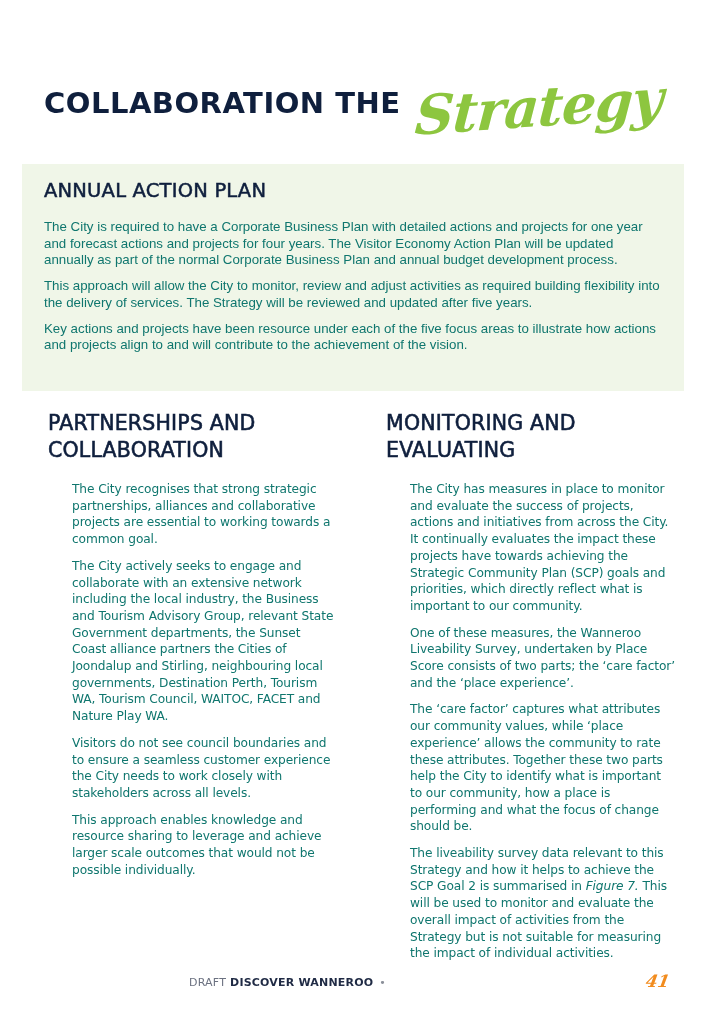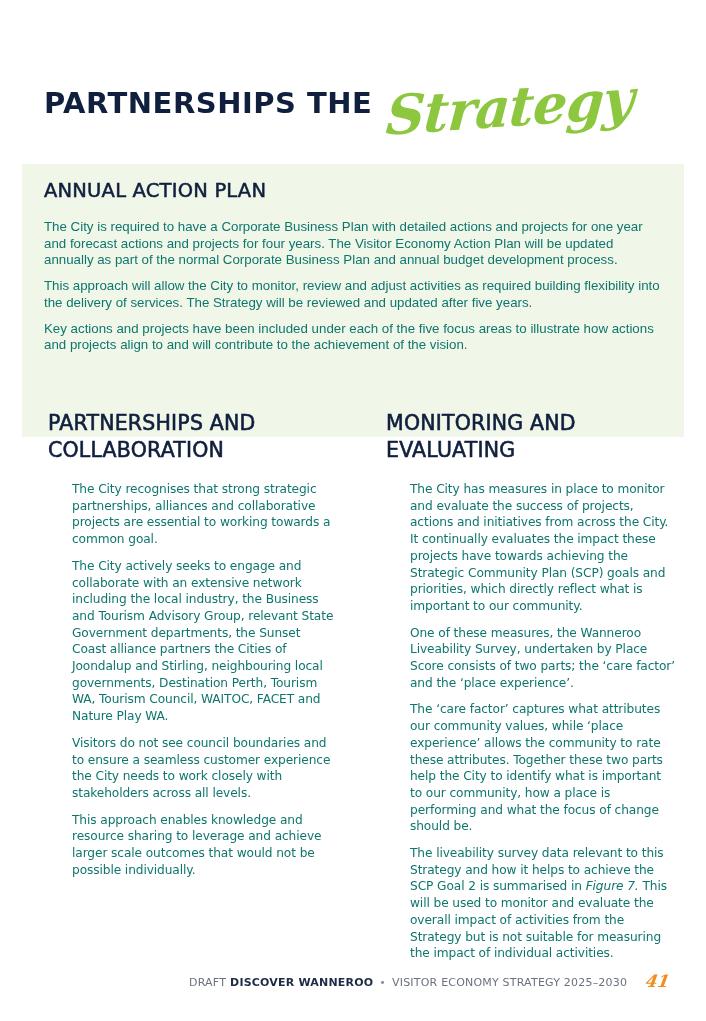--- a/index.html
+++ b/index.html
@@ -41,21 +41,21 @@
       display: inline-block;
       letter-spacing: -1px;
       position: relative;
       top: 4px;
     }
     .action-box {
       position: absolute;
       left: 22px;
       top: 164px;
       width: 662px;
-      height: 273px;
+      height: 227px;
       background: #f0f6e8;
       padding: 14px 22px 0 22px;
     }
     .section-heading {
       font-family: "DejaVu Sans", sans-serif;
       font-weight: bold;
       color: #0f1f3d;
       text-transform: uppercase;
     }
     .action-box .section-heading {
@@ -118,29 +118,29 @@
       font-weight: bold;
       font-size: 17px;
       color: #f28c1e;
       transform: skewX(-10deg);
     }
   </style>
 </head>
 <body>
 
 <div class="page-title">
-  <span class="title-main">PARTNERSHIPS THE</span>
+  <span class="title-main">COLLABORATION THE</span>
   <span class="title-script">Strategy</span>
 </div>
 
 <section class="action-box">
   <h2 class="section-heading">ANNUAL ACTION PLAN</h2>
   <p class="para">The City is required to have a Corporate Business Plan with detailed actions and projects for one year and forecast actions and projects for four years. The Visitor Economy Action Plan will be updated annually as part of the normal Corporate Business Plan and annual budget development process.</p>
   <p class="para">This approach will allow the City to monitor, review and adjust activities as required building flexibility into the delivery of services. The Strategy will be reviewed and updated after five years.</p>
-  <p class="para">Key actions and projects have been included under each of the five focus areas to illustrate how actions and projects align to and will contribute to the achievement of the vision.</p>
+  <p class="para">Key actions and projects have been resource under each of the five focus areas to illustrate how actions and projects align to and will contribute to the achievement of the vision.</p>
 </section>
 
 <section class="col col-left">
   <h2 class="section-heading">PARTNERSHIPS AND COLLABORATION</h2>
   <p class="para">The City recognises that strong strategic partnerships, alliances and collaborative projects are essential to working towards a common goal.</p>
   <p class="para">The City actively seeks to engage and collaborate with an extensive network including the local industry, the Business and Tourism Advisory Group, relevant State Government departments, the Sunset Coast alliance partners the Cities of Joondalup and Stirling, neighbouring local governments, Destination Perth, Tourism WA, Tourism Council, WAITOC, FACET and Nature Play WA.</p>
   <p class="para">Visitors do not see council boundaries and to ensure a seamless customer experience the City needs to work closely with stakeholders across all levels.</p>
   <p class="para">This approach enables knowledge and resource sharing to leverage and achieve larger scale outcomes that would not be possible individually.</p>
 </section>
 
@@ -149,15 +149,14 @@
   <p class="para">The City has measures in place to monitor and evaluate the success of projects, actions and initiatives from across the City. It continually evaluates the impact these projects have towards achieving the Strategic Community Plan (SCP) goals and priorities, which directly reflect what is important to our community.</p>
   <p class="para">One of these measures, the Wanneroo Liveability Survey, undertaken by Place Score consists of two parts; the ‘care factor’ and the ‘place experience’.</p>
   <p class="para">The ‘care factor’ captures what attributes our community values, while ‘place experience’ allows the community to rate these attributes. Together these two parts help the City to identify what is important to our community, how a place is performing and what the focus of change should be.</p>
   <p class="para"><span>The liveability survey data relevant to this Strategy and how it helps to achieve the SCP Goal 2 is summarised in </span><em>Figure 7.</em><span> This will be used to monitor and evaluate the overall impact of activities from the Strategy but is not suitable for measuring the impact of individual activities.</span></p>
 </section>
 
 <footer class="footer">
   <span>DRAFT</span>
   <span class="bold">DISCOVER WANNEROO</span>
   <span class="dot">•</span>
-  <span>VISITOR ECONOMY STRATEGY 2025–2030</span>
 </footer>
 <div class="page-number">41</div>
 
 </body></html>

